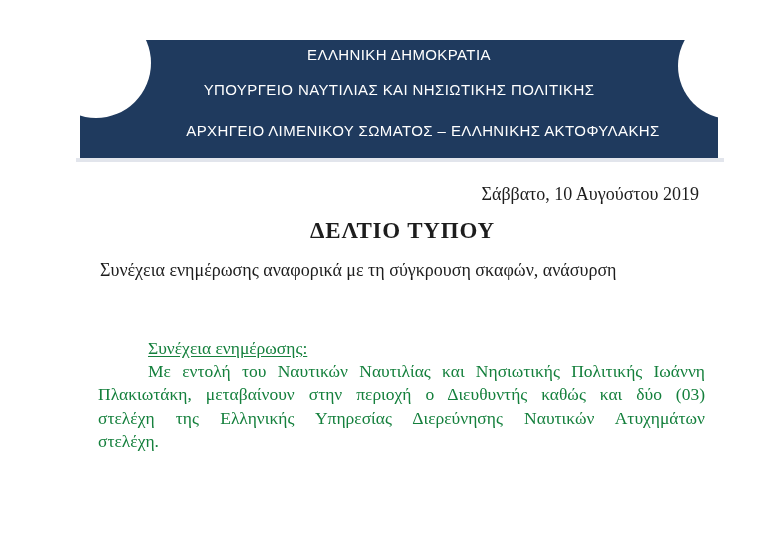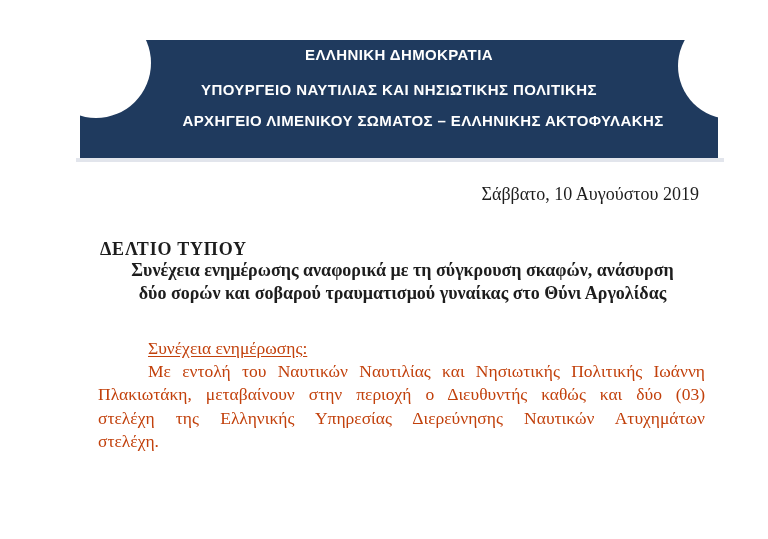--- a/index.html
+++ b/index.html
@@ -20,30 +20,30 @@
     left: 80px; top: 40px;
     width: 638px; height: 118px;
     background: #1f3a5e;
   }
   .banner-line {
     position: absolute;
     left: 0; width: 100%;
     z-index: 2;
     text-align: center;
     font-family: "Liberation Sans", sans-serif;
-    font-weight: bold;
+    font-weight: normal;
     font-size: 15px;
     line-height: 17px;
     letter-spacing: 0.4px;
     color: #ffffff;
     white-space: nowrap;
   }
   .banner-line-1 { top: 6px; }
   .banner-line-2 { top: 41px; }
-  .banner-line-3 { top: 72px; padding-left: 48px; }
+  .banner-line-3 { top: 82px; padding-left: 48px; }
   .cutout {
     position: absolute;
     background: #ffffff;
     border-radius: 50%;
     z-index: 1;
   }
   .cutout-left  { left: -39px; top: -32px; width: 110px; height: 110px; }
   .cutout-right { left: 598px; top: -27px; width: 106px; height: 106px; }
   .banner-shadow {
     position: absolute;
@@ -57,34 +57,33 @@
     position: absolute;
     top: 182px; right: 69px;
     font-size: 18px;
     line-height: 24px;
     white-space: nowrap;
   }
   .doc-title {
     position: absolute;
     left: 100px; top: 219px;
     width: 605px;
-    text-align: left;
+    text-align: center;
     font-weight: bold;
-    font-size: 18px;
+    font-size: 23px;
     line-height: 24px;
     letter-spacing: 0.8px;
     white-space: nowrap;
-    margin-top: 18px;
   }
   .doc-subtitle {
     position: absolute;
     left: 100px; top: 259px;
     width: 605px;
-    text-align: center;
-    font-weight: bold;
+    text-align: left;
+    font-weight: normal;
     font-size: 18px;
     line-height: 23px;
   }
   .doc-subtitle .sub-line { white-space: nowrap; }
 
   .body-block {
     position: absolute;
     left: 98px; top: 337px;
     width: 607px;
     font-size: 17.5px;
@@ -113,24 +112,23 @@
     <div class="banner-line banner-line-3">ΑΡΧΗΓΕΙΟ ΛΙΜΕΝΙΚΟΥ ΣΩΜΑΤΟΣ – ΕΛΛΗΝΙΚΗΣ ΑΚΤΟΦΥΛΑΚΗΣ</div>
   </div>
   <div class="banner-shadow" style="background: rgb(226, 229, 236);"></div>
 
   <div class="date-line">Σάββατο, 10 Αυγούστου 2019</div>
 
   <div class="doc-title">ΔΕΛΤΙΟ ΤΥΠΟΥ</div>
 
   <div class="doc-subtitle">
     <div class="sub-line">Συνέχεια ενημέρωσης αναφορικά με τη σύγκρουση σκαφών, ανάσυρση</div>
-    <div class="sub-line">δύο σορών και σοβαρού τραυματισμού γυναίκας στο Θύνι Αργολίδας</div>
   </div>
 
-  <div class="body-block" style="color: #c2410c;">
+  <div class="body-block" style="color: #15803d;">
     <div class="section-heading">
       <span>Συνέχεια ενημέρωσης:</span>
     </div>
     <div class="para-line first">Με εντολή του Ναυτικών Ναυτιλίας και Νησιωτικής Πολιτικής Ιωάννη</div>
     <div class="para-line">Πλακιωτάκη, μεταβαίνουν στην περιοχή ο Διευθυντής καθώς και δύο (03)</div>
     <div class="para-line">στελέχη της Ελληνικής Υπηρεσίας Διερεύνησης Ναυτικών Ατυχημάτων</div>
     <div class="para-line last">στελέχη.</div>
   </div>
 
 </div>

